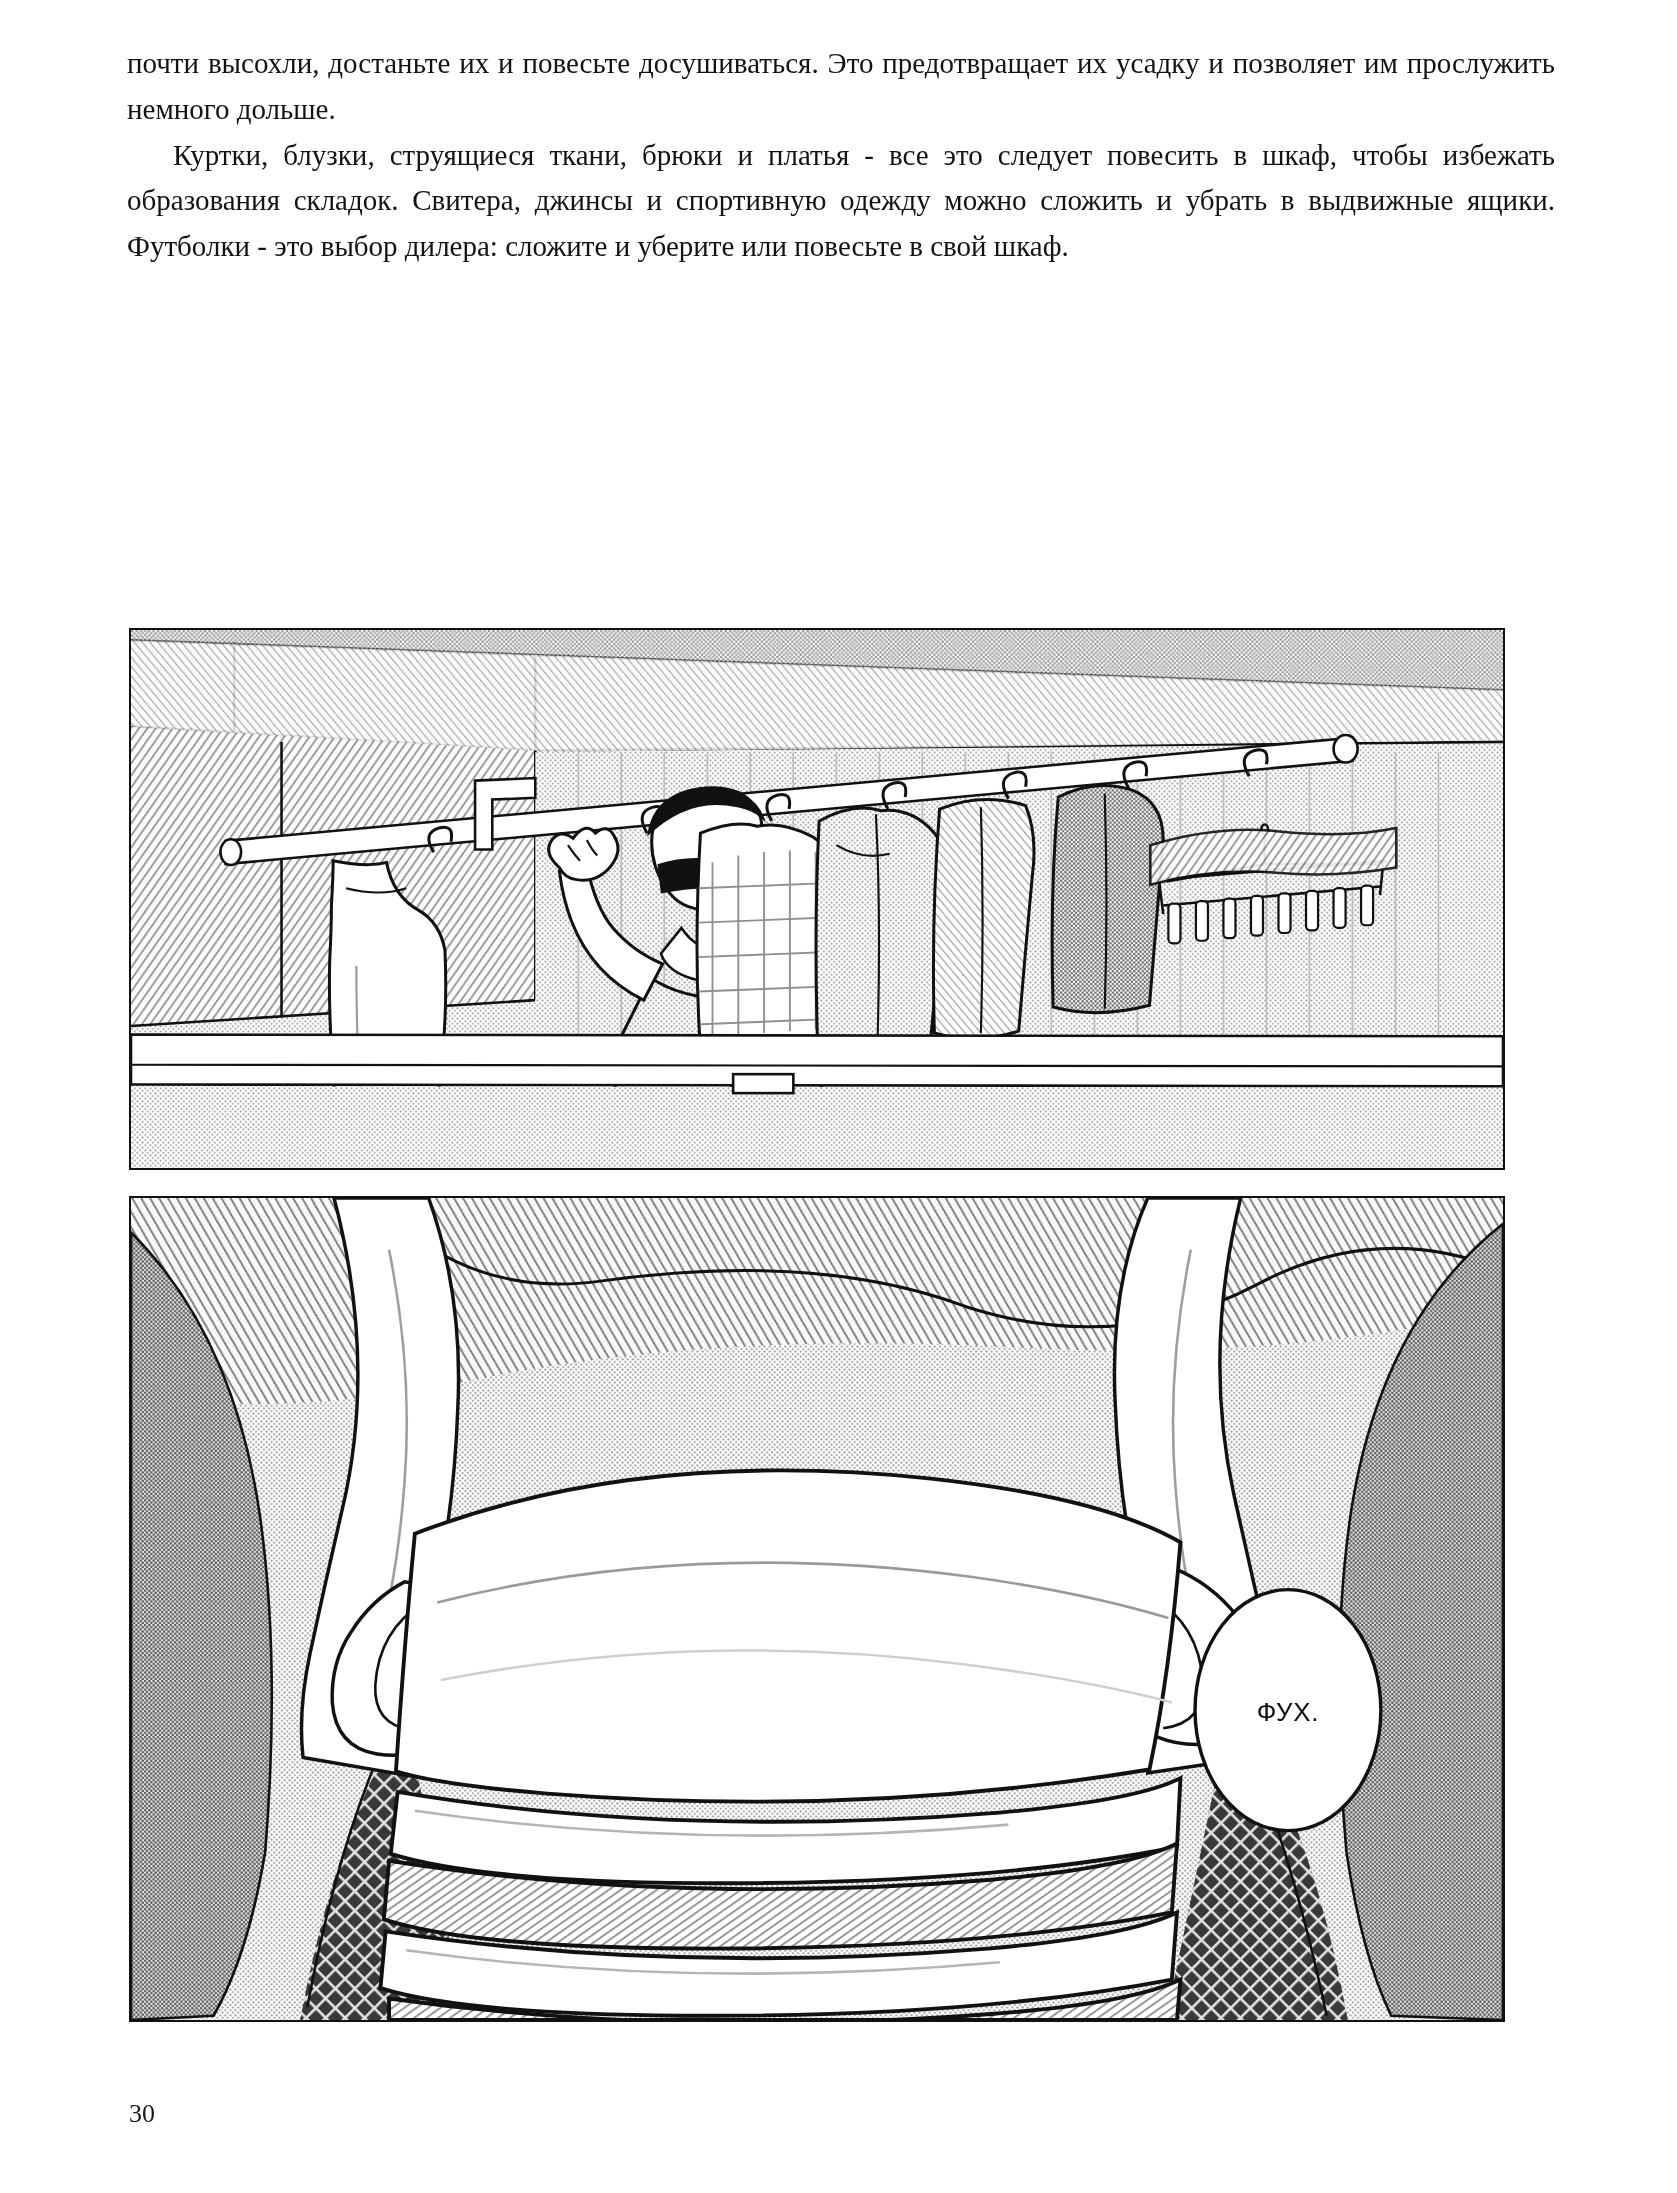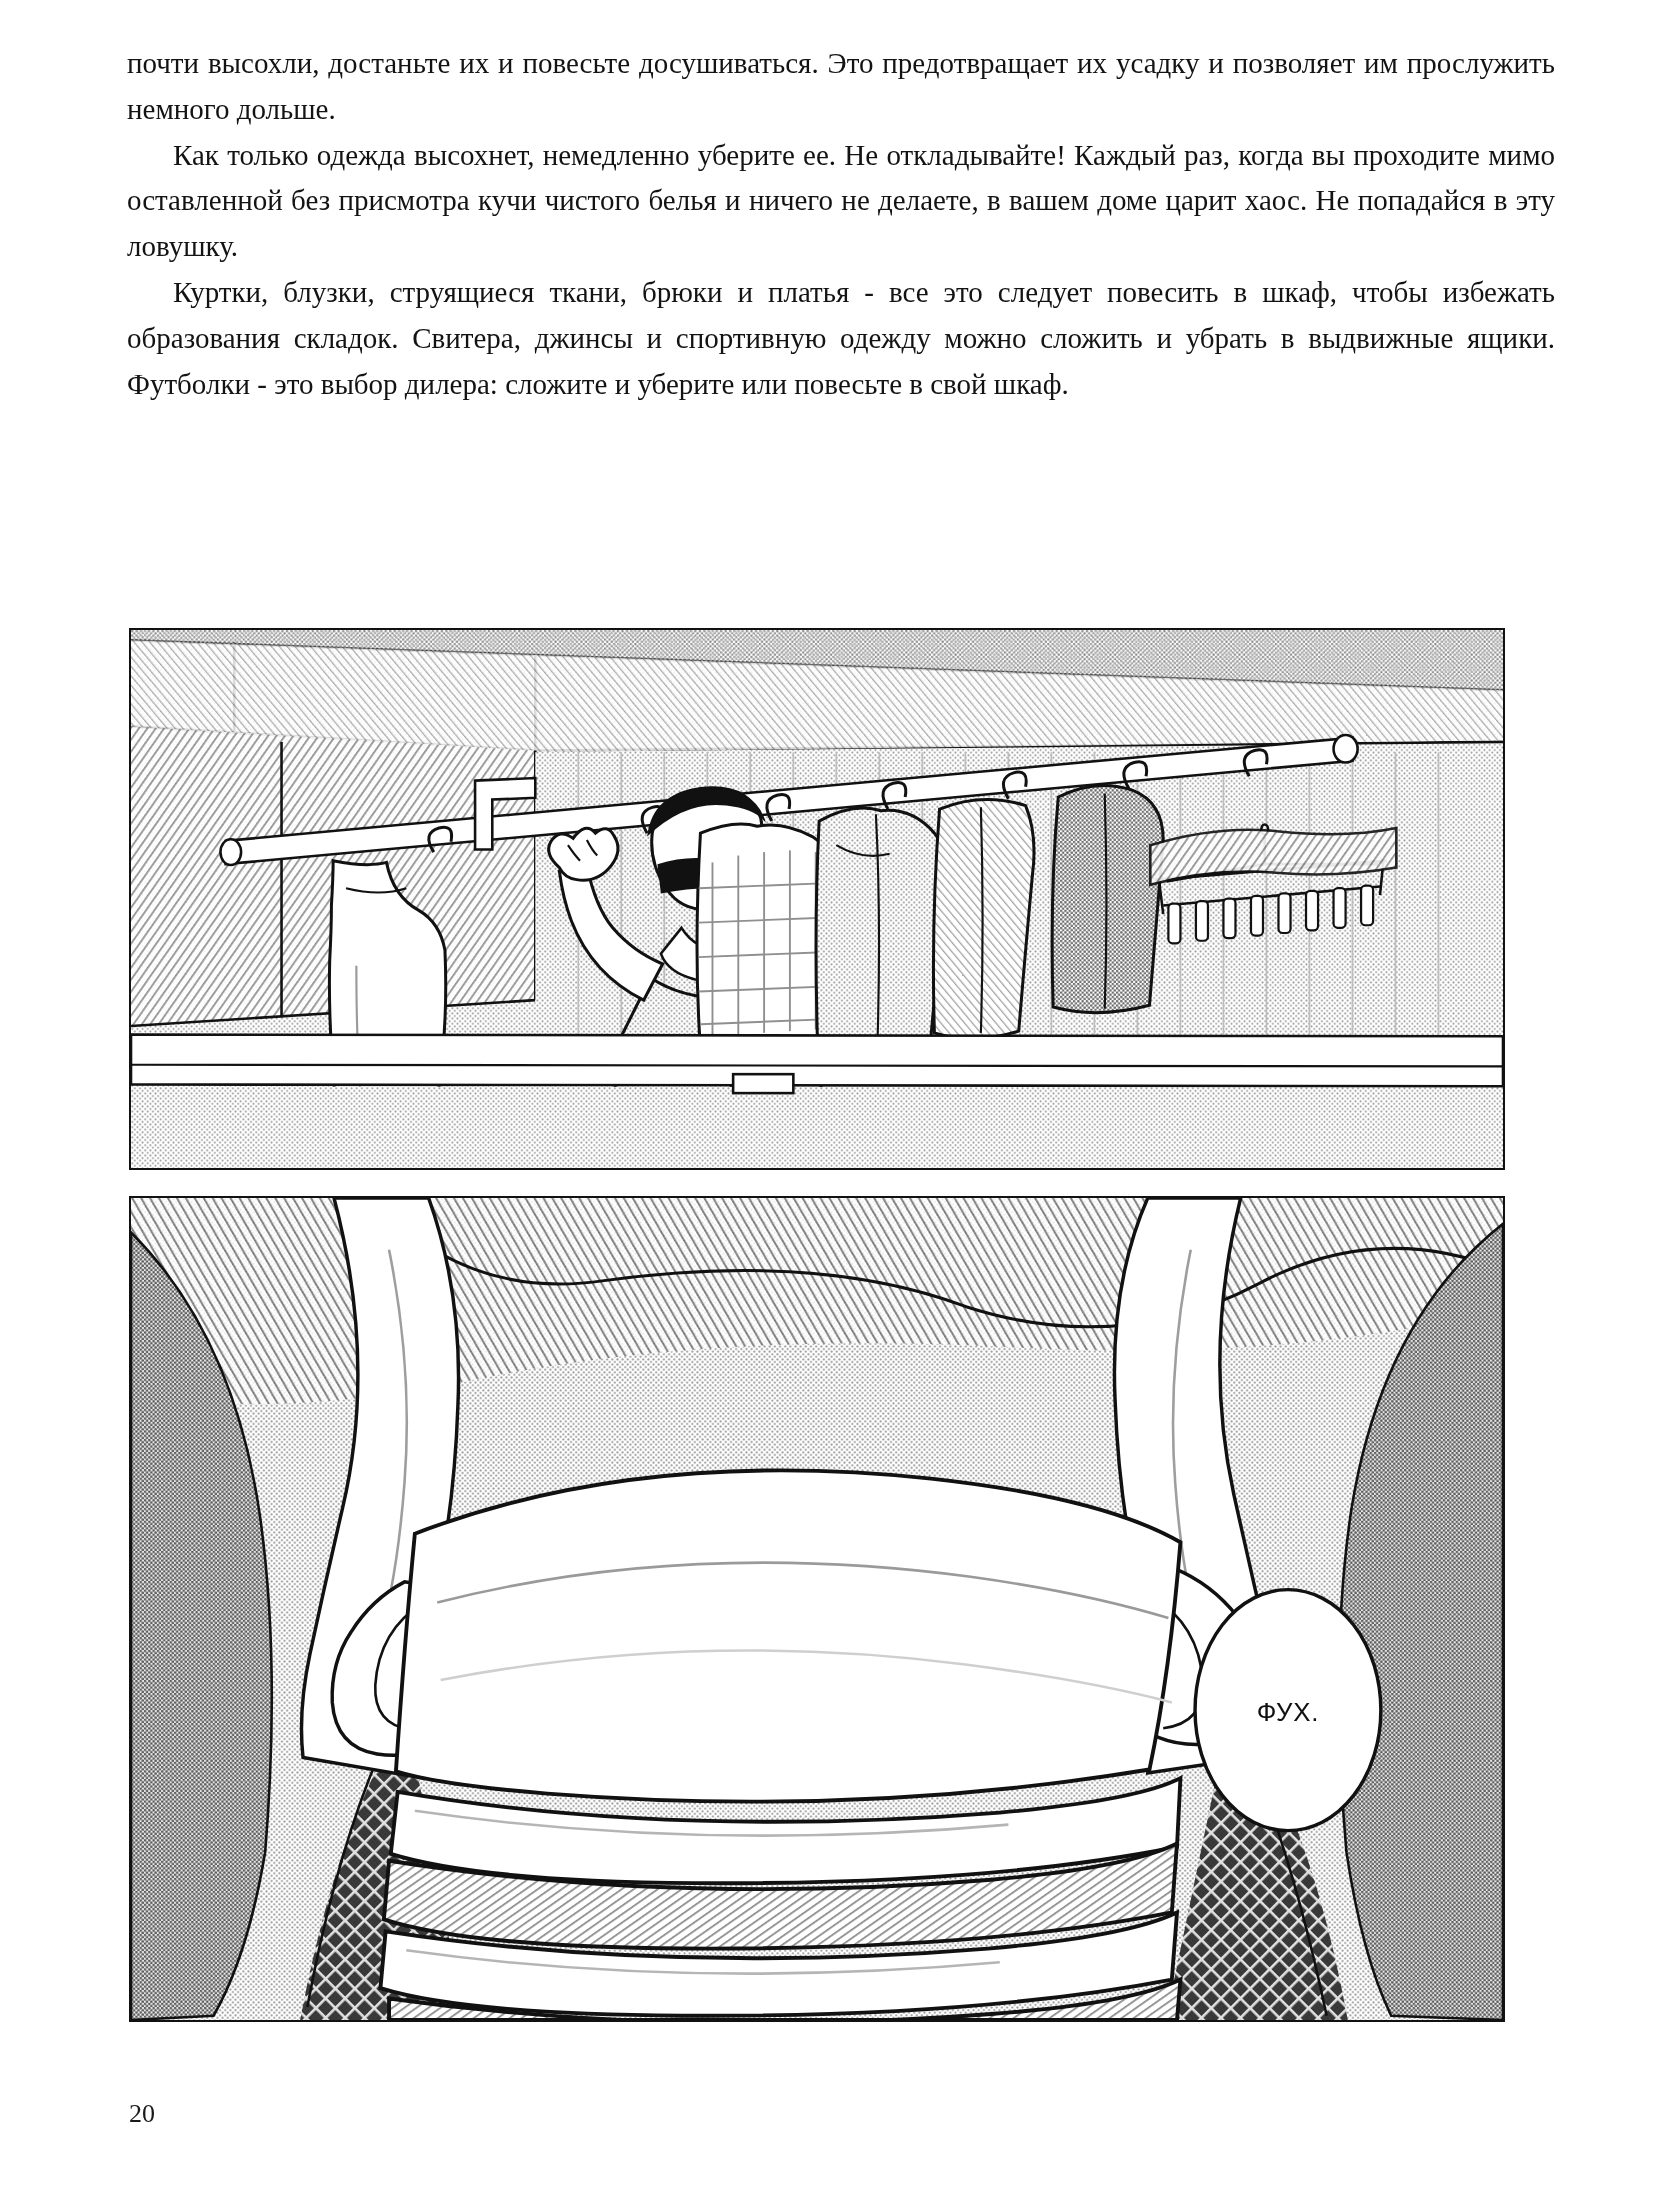--- a/index.html
+++ b/index.html
@@ -73,21 +73,20 @@
     fill: #111;
   }
 </style>
 </head>
 <body>
 
 <div class="page">
 
   <div class="text-block">
     <p>почти высохли, достаньте их и повесьте досушиваться. Это предотвращает их усадку и позволяет им прослужить немного дольше.</p>
-    <p class="indent">Как только одежда высохнет, немедленно уберите ее. Не откладывайте! Каждый раз, когда вы проходите мимо оставленной без присмотра кучи чистого белья и ничего не делаете, в вашем доме царит хаос. Не попадайся в эту ловушку.</p>
     <p class="indent">Куртки, блузки, струящиеся ткани, брюки и платья - все это следует повесить в шкаф, чтобы избежать образования складок. Свитера, джинсы и спортивную одежду можно сложить и убрать в выдвижные ящики. Футболки - это выбор дилера: сложите и уберите или повесьте в свой шкаф.</p>
   </div>
 
   <div class="panel" id="panel-top">
     <svg viewBox="0 0 1595 625" preserveAspectRatio="none">
       <defs>
         <pattern id="screenA" width="6" height="6" patternUnits="userSpaceOnUse">
           <rect width="6" height="6" fill="#ffffff"></rect>
           <circle cx="1.5" cy="1.5" r="1.15" fill="#9a9a9a"></circle>
           <circle cx="4.5" cy="4.5" r="1.15" fill="#9a9a9a"></circle>
@@ -326,15 +325,15 @@
         <path d="M300,930 q330,46 700,18 q162,-12 220,-40 l-4,47 l-916,0 Z" fill="url(#hatchC)" stroke="#111" stroke-width="4.5"></path>
       </g>
 
       <g>
         <ellipse cx="1345" cy="595" rx="108" ry="140" fill="#ffffff" stroke="#111" stroke-width="4"></ellipse>
         <text class="speech-text" x="1345" y="608" text-anchor="middle">ФУХ.</text>
       </g>
     </svg>
   </div>
 
-  <div class="page-number">20</div>
+  <div class="page-number">30</div>
 </div>
 
 
 </body></html>

